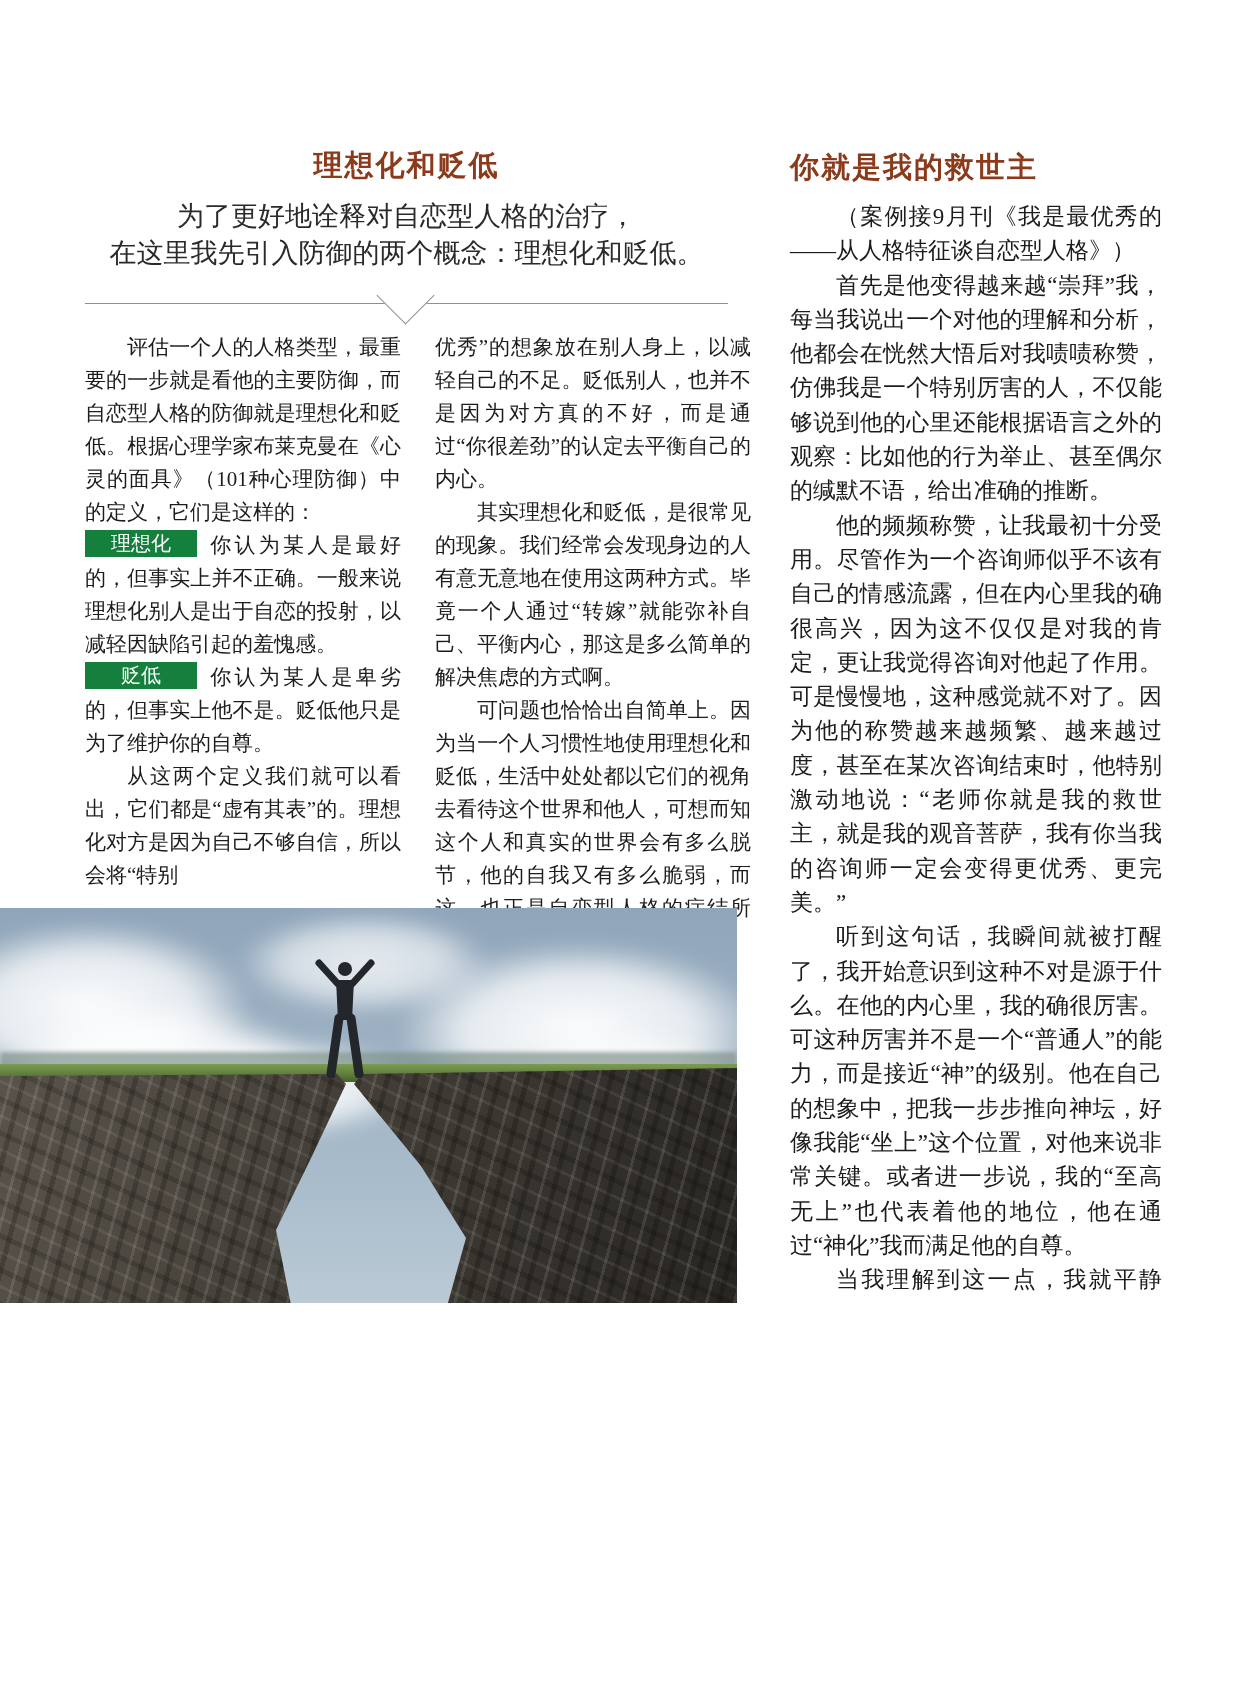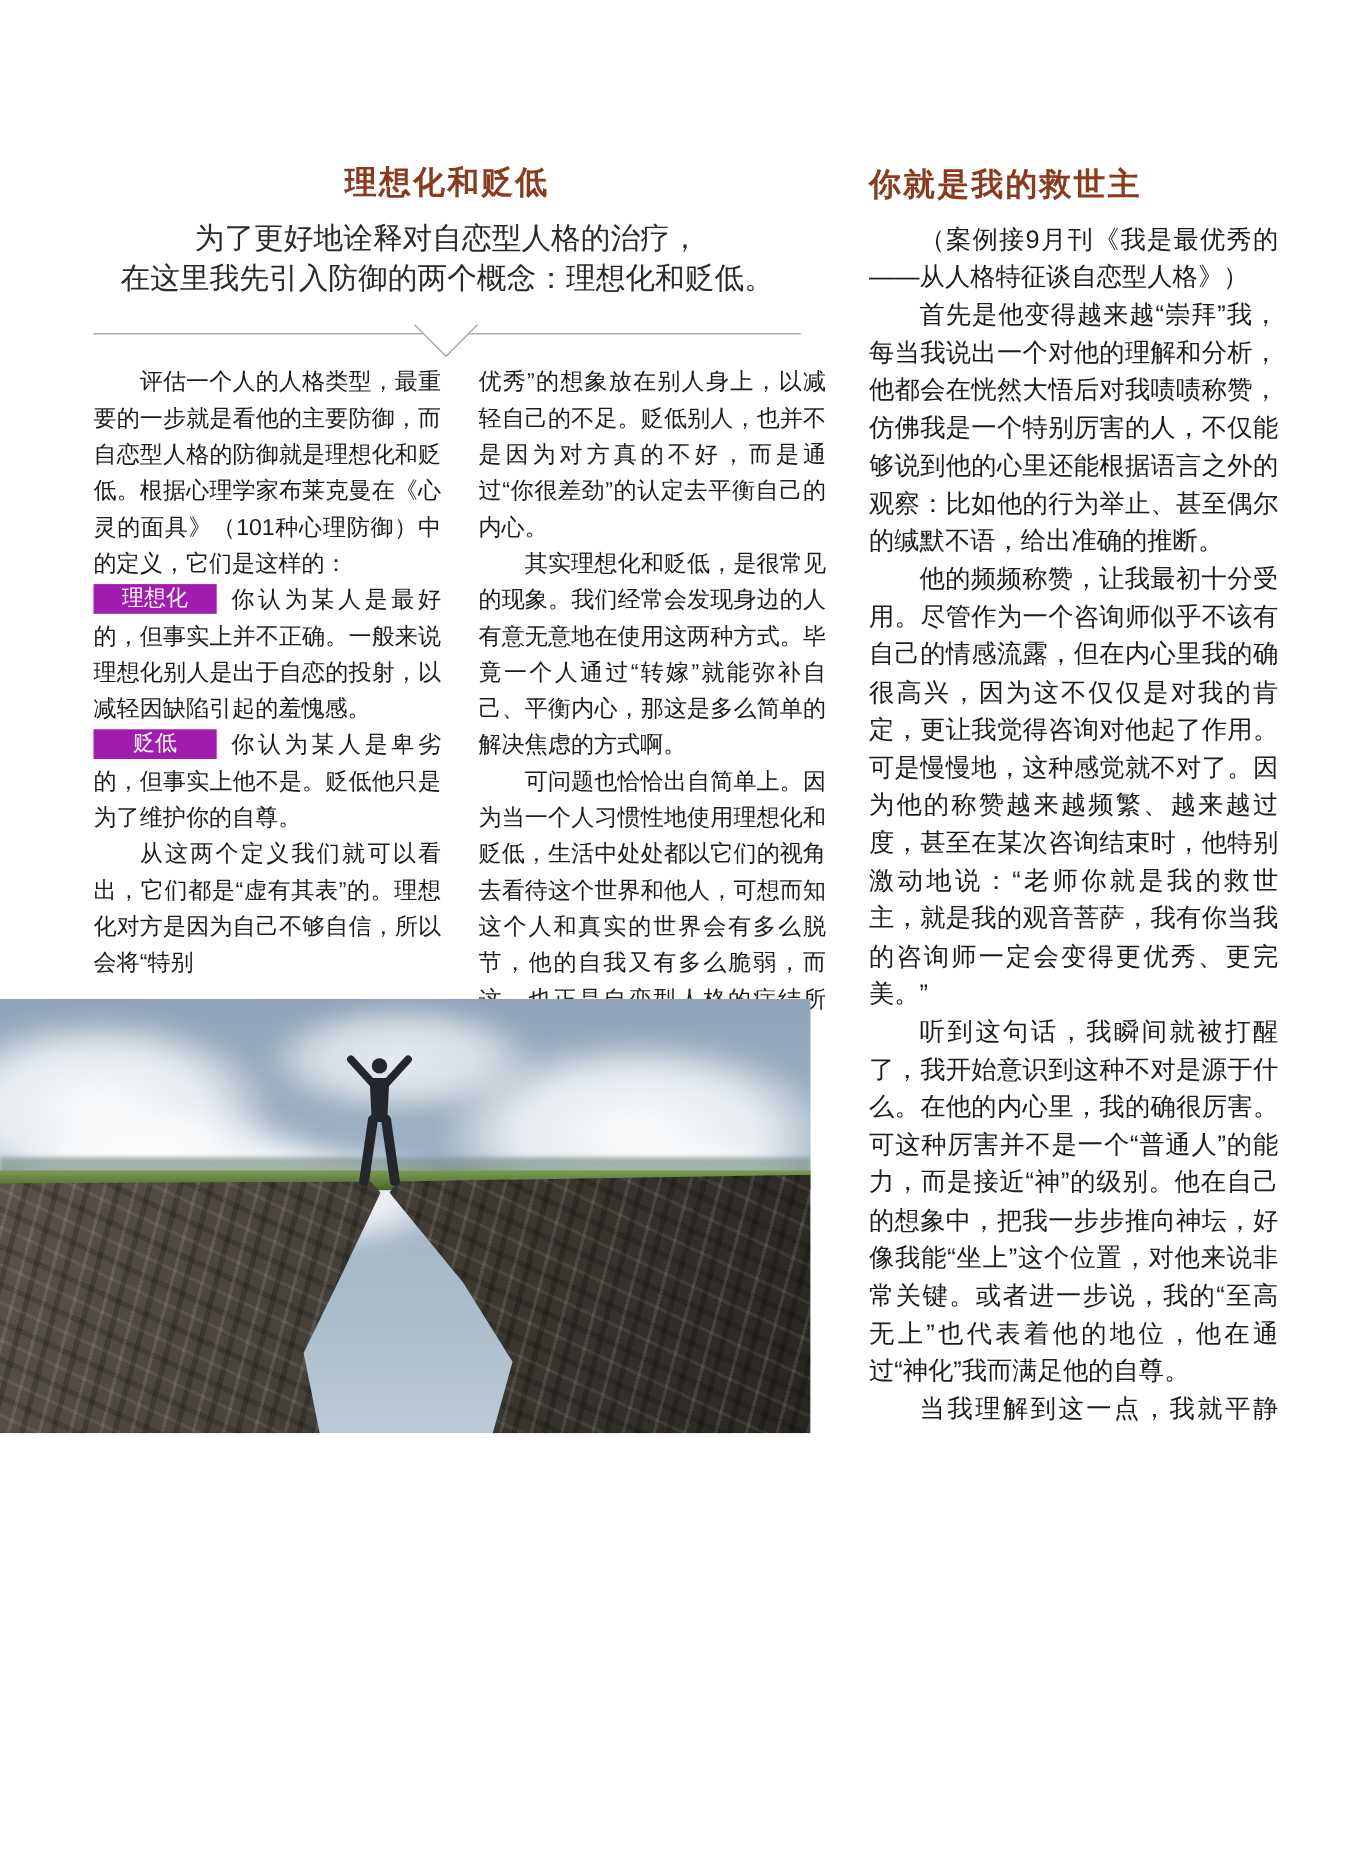--- a/index.html
+++ b/index.html
@@ -1,37 +1,37 @@
 <!DOCTYPE html>
 <html><head>
 <meta charset="utf-8">
 <style>
   html,body{margin:0;padding:0;background:#ffffff;}
   .page{
     position:relative;width:1240px;height:1303px;background:#ffffff;overflow:hidden;
-    font-family:Liberation Sans, sans-serif;color:#1c1c1c;
+    font-family:Liberation Serif, serif;color:#1c1c1c;
   }
   
   .left-header{position:absolute;left:85px;top:146px;width:643px;text-align:center;}
   .art-title{margin:0;font-size:29px;font-weight:bold;color:#8c3a1c;letter-spacing:2px;}
   .art-subtitle{margin-top:12px;font-size:27px;line-height:37px;color:#2a2a2a;}
   
   .rule{position:absolute;left:85px;top:303px;width:643px;height:0;border-top:1px solid #8f8f8f;}
   .notch{position:absolute;left:300px;top:-29px;width:40px;height:40px;background:#ffffff;
          border-right:1px solid #8f8f8f;border-bottom:1px solid #8f8f8f;transform:rotate(45deg);}
   
   .col{position:absolute;top:331px;width:316px;font-size:21px;line-height:33px;
        text-align:justify;color:#1c1c1c;}
   .col1{left:85px;}
   .col2{left:435px;}
   .col p{margin:0;}
   .indent{text-indent:2em;}
   .noindent{text-indent:0;}
   .badge{display:inline-block;width:112px;height:27px;line-height:27px;text-align:center;
-         background:#a21caf;color:#ffffff;font-size:20px;margin-right:10px;
+         background:#15803d;color:#ffffff;font-size:20px;margin-right:10px;
          transform:translateY(-2px);}
   
   .right-col{position:absolute;left:790px;top:148px;width:372px;}
   .right-title{margin:0 0 12px 0;font-size:29px;font-weight:bold;color:#8c3a1c;
                text-align:left;letter-spacing:2px;}
   .right-body{font-size:23px;line-height:34.3px;text-align:justify;color:#1c1c1c;}
   .right-body p{margin:0;text-indent:2em;}
   
   .photo{position:absolute;left:0;top:908px;width:737px;height:775px;overflow:hidden;}
   .sky{position:absolute;inset:0;background:linear-gradient(180deg,#8fa5ba 0%,#a9bccb 35%,

